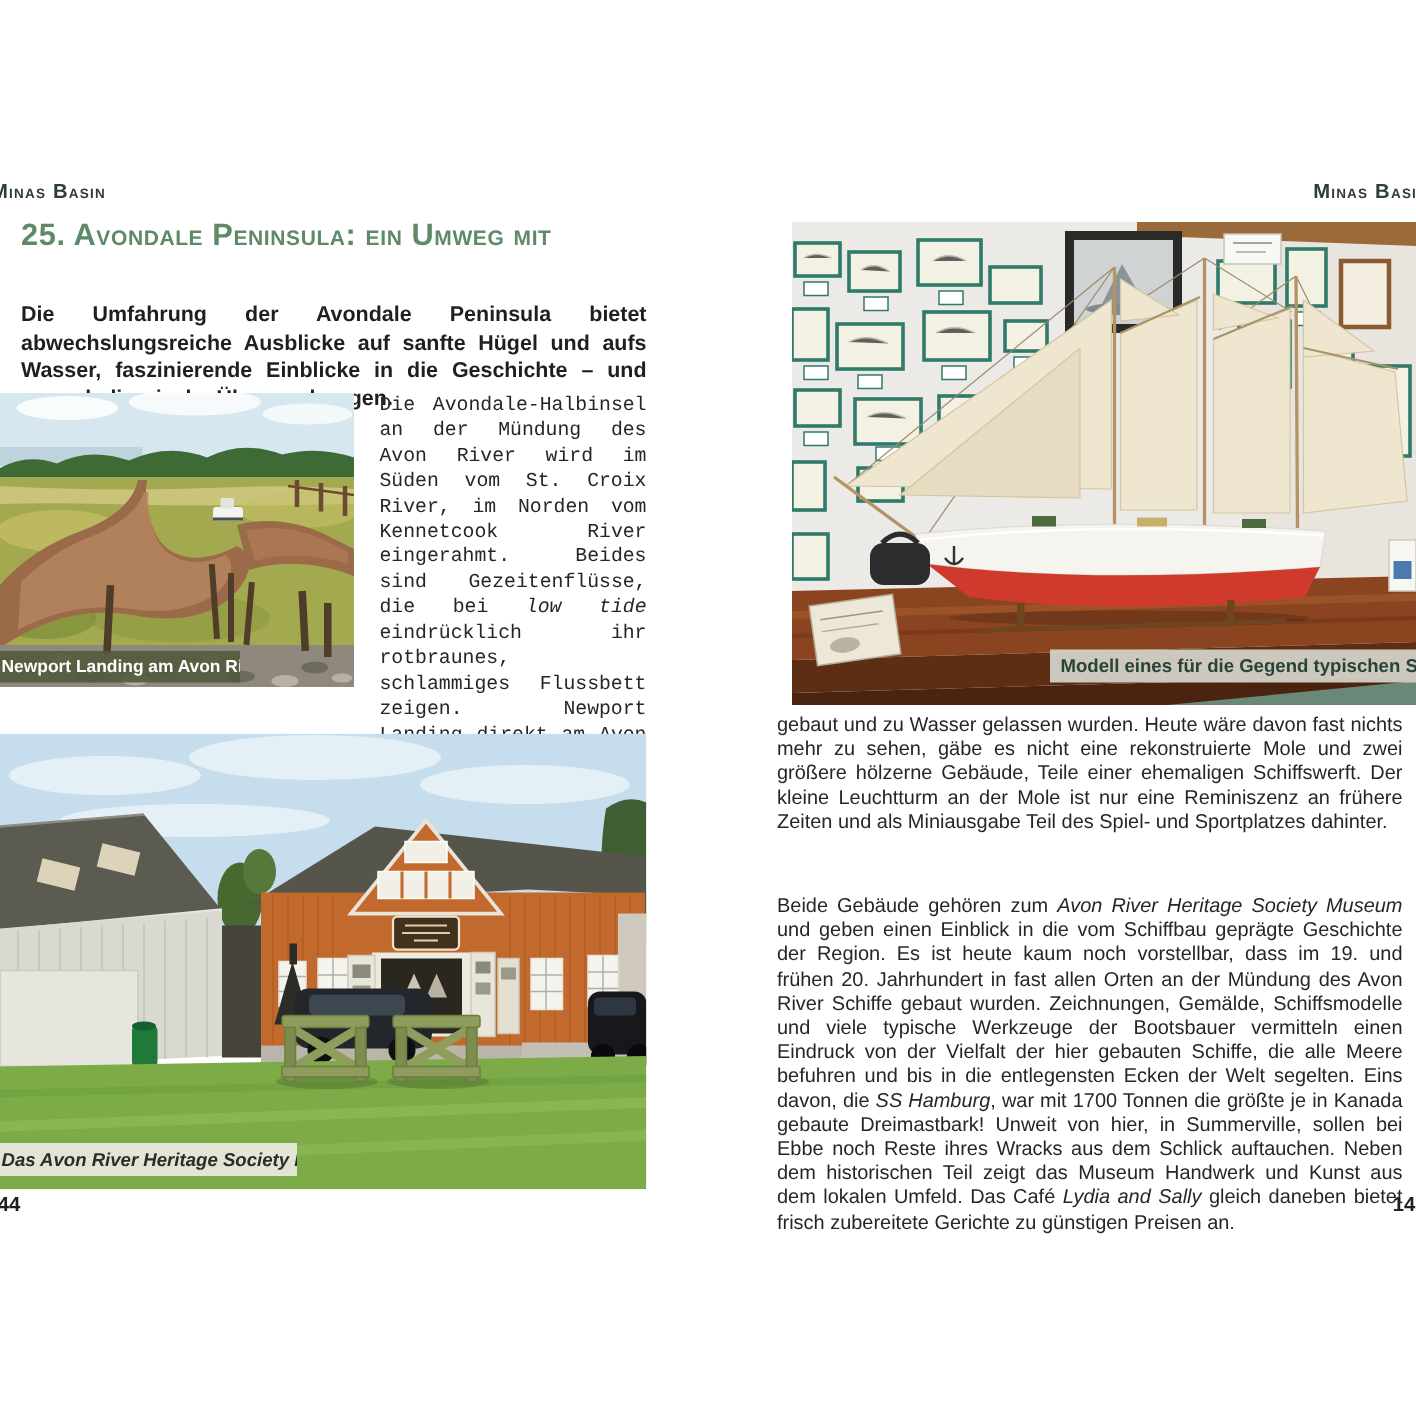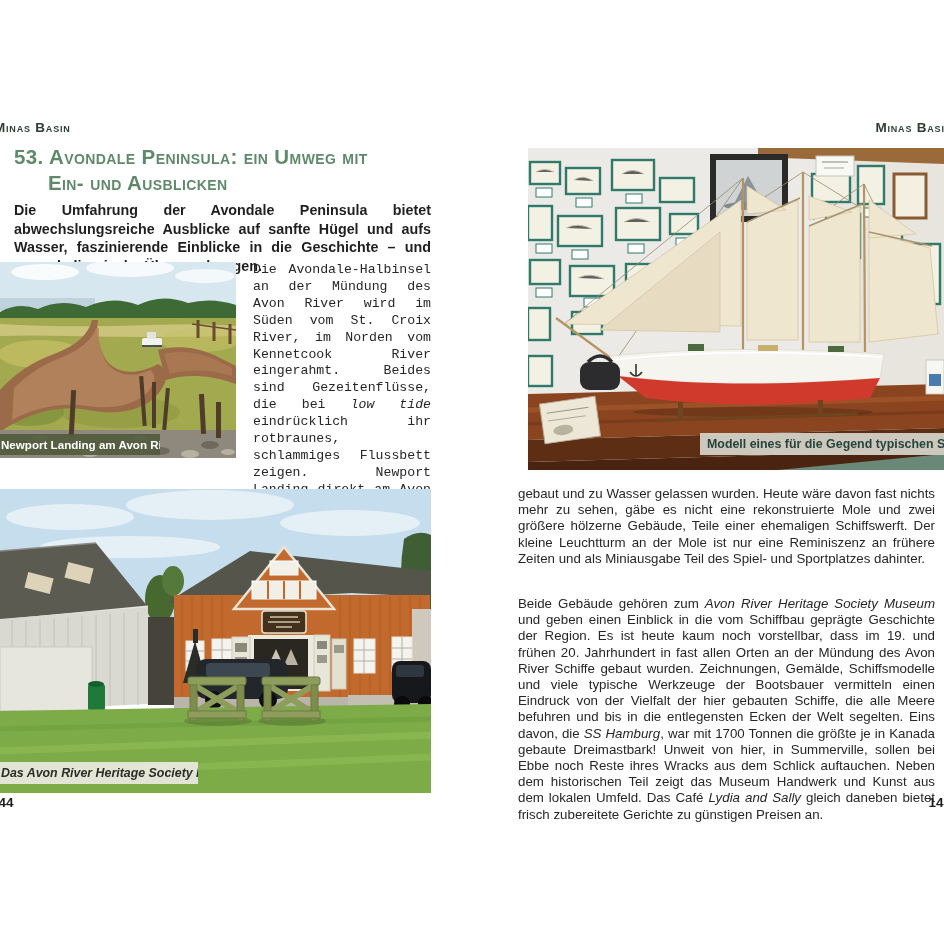--- a/index.html
+++ b/index.html
@@ -21,21 +21,21 @@
   .rh-right{right:-8px;}
   .headline{position:absolute;left:14px;top:144px;font-size:20.5px;line-height:26px;
           font-weight:bold;font-variant:small-caps;letter-spacing:.4px;color:var(--heading-green);}
   .headline .l2{display:block;padding-left:34px;}
   .intro{position:absolute;left:14px;top:201px;width:417px;font-size:14.3px;line-height:18.6px;
           font-weight:bold;color:#1f1f1f;text-align:justify;}
   .bodycol{position:absolute;left:253px;top:262px;width:178px;font-size:13.2px;line-height:16.9px;
           text-align:justify;hyphens:auto;font-family:Liberation Mono, monospace;}
   .rtext{position:absolute;left:518px;width:417px;font-size:13.3px;line-height:16.2px;
           text-align:justify;hyphens:auto;}
-  .r1{top:486px;}
+  .r1{top:475px;}
   .r2{top:596px;}
   .it{font-style:italic;}
   .pagenum{position:absolute;top:795px;font-size:13.5px;font-weight:bold;color:#1f1f1f;}
   .pn-left{left:-9px;}
   .pn-right{right:-7px;}
   .photo{position:absolute;overflow:hidden;}
   .photo svg{display:block;}
   .ph-marsh{left:0;top:262px;width:236px;height:196px;}
   .ph-museum{left:0;top:489px;width:431px;height:304px;}
   .ph-model{left:528px;top:148px;width:416px;height:322px;}
@@ -50,22 +50,21 @@
 </style>
 </head>
 <body>
 
 <div class="spread">
 
   <div class="runninghead rh-left">Minas Basin</div>
   <div class="runninghead rh-right">Minas Basin</div>
 
   <div class="headline">
-    <span>53. Avondale Peninsula: ein Umweg mit</span>
-    <span class="l2">Ein- und Ausblicken</span>
+    <span>25. Avondale Peninsula: ein Umweg mit</span>
   </div>
 
   <div class="intro">Die Umfahrung der Avondale Peninsula bietet abwechslungsreiche Ausblicke auf sanfte Hügel und aufs Wasser, faszinierende Einblicke in die Geschichte – und sogar kulinarische Überraschungen.</div>
 
   <div class="photo ph-marsh">
     <svg width="236" height="196" viewBox="0 0 236 196">
       <rect x="0" y="0" width="236" height="48" fill="#d7e7f0"></rect>
       <ellipse cx="45" cy="10" rx="34" ry="8" fill="#ffffff" opacity=".85"></ellipse>
       <ellipse cx="130" cy="6" rx="44" ry="9" fill="#ffffff" opacity=".8"></ellipse>
       <ellipse cx="205" cy="14" rx="30" ry="7" fill="#ffffff" opacity=".7"></ellipse>

